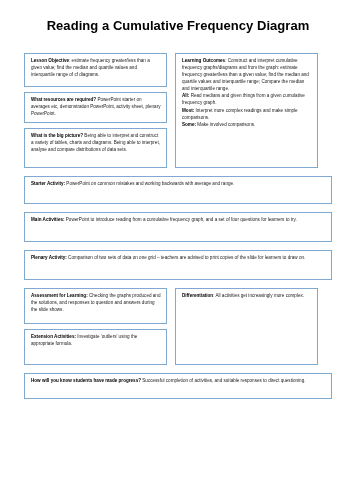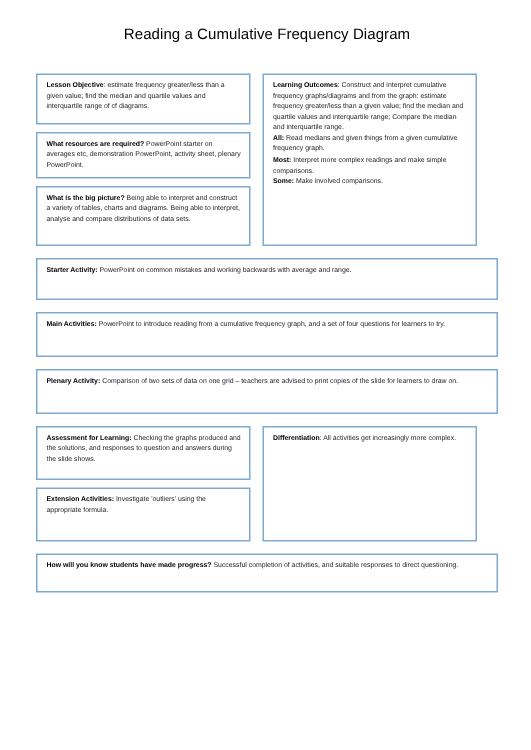--- a/index.html
+++ b/index.html
@@ -16,22 +16,22 @@
   }
   .page {
     width: 354px;
     height: 500px;
     box-sizing: border-box;
     padding: 8px 22px 0 24px;
     position: relative;
   }
   .doc-title {
     text-align: center;
-    font-size: 10px;
-    font-weight: normal;
+    font-size: 13px;
+    font-weight: bold;
     letter-spacing: 0.05px;
     margin: 10px 0 20px 0;
     color: #000000;
   }
   .row {
     display: flex;
     gap: 8px;
     align-items: stretch;
   }
   .col {

